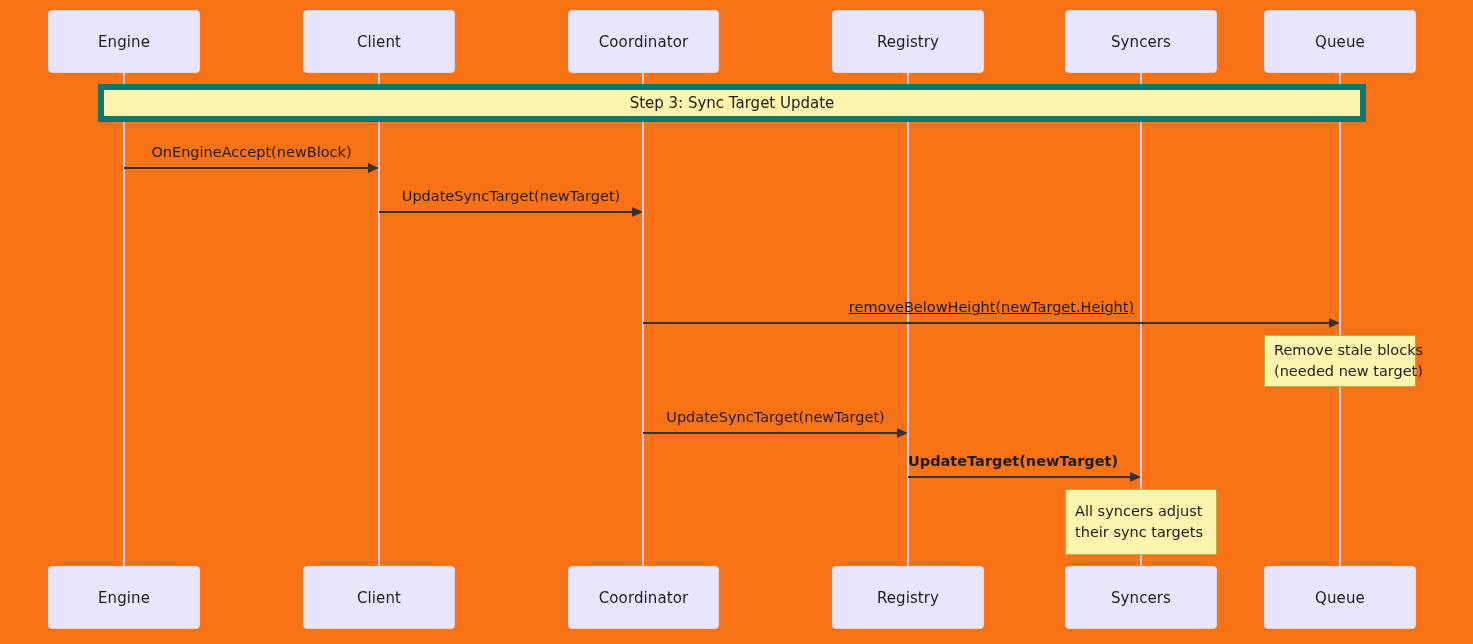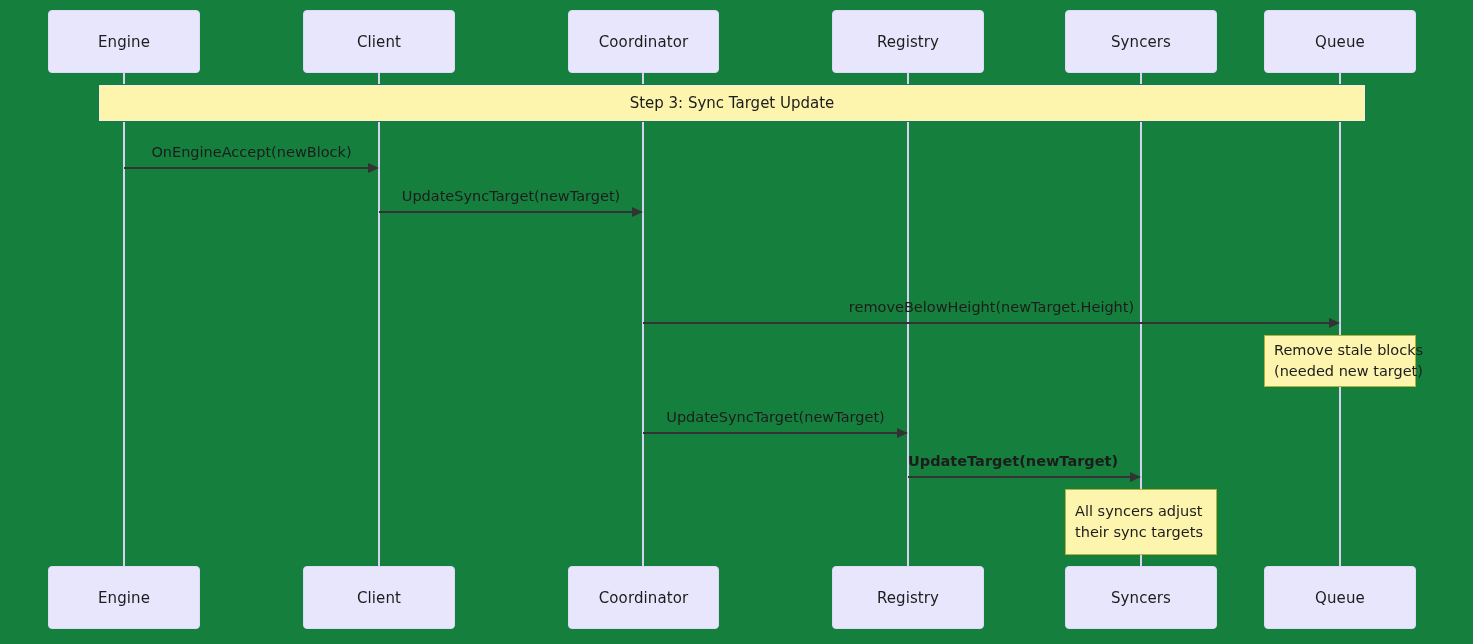--- a/index.html
+++ b/index.html
@@ -7,21 +7,21 @@
     padding: 0;
     background: #ffffff;
   }
   body {
     font-family: "DejaVu Sans", "Liberation Sans", sans-serif;
   }
   #diagram-root {
     position: relative;
     width: 1473px;
     height: 644px;
-    background: #15803d;
+    background: #f97316;
     overflow: hidden;
   }
   
   .lifeline {
     position: absolute;
     width: 2px;
     background: #d6d2f2;
   }
   
   .participant {
@@ -38,21 +38,21 @@
     font-size: 15px;
     color: #1c1c1c;
     letter-spacing: 0.1px;
     white-space: nowrap;
   }
   
   .section-banner {
     position: absolute;
     box-sizing: border-box;
     background: #fdf5ad;
-    border: 1px solid #0f766e;
+    border: 6px solid #0f766e;
     display: flex;
     align-items: center;
     justify-content: center;
   }
   .section-banner-label {
     font-size: 15px;
     color: #1c1c1c;
     white-space: nowrap;
   }
   
@@ -157,21 +157,21 @@
       <div class="message-label" style="left: 0px; width: 255px;">OnEngineAccept(newBlock)</div>
     </div>
     <div class="message" style="left: 379px; top: 211px; width: 264px;">
       <div class="message-line" style="width: 255px;"></div>
       <div class="message-head" style="left: 253px;"></div>
       <div class="message-label" style="left: 0px; width: 264px;">UpdateSyncTarget(newTarget)</div>
     </div>
     <div class="message" style="left: 643px; top: 322px; width: 697px;">
       <div class="message-line" style="width: 688px;"></div>
       <div class="message-head" style="left: 686px;"></div>
-      <div class="message-label" style="left: 0px; width: 697px;">removeBelowHeight(newTarget.Height)</div>
+      <div class="message-label" style="left: 0px; width: 697px; text-decoration: underline;">removeBelowHeight(newTarget.Height)</div>
     </div>
     <div class="message" style="left: 643px; top: 432px; width: 265px;">
       <div class="message-line" style="width: 256px;"></div>
       <div class="message-head" style="left: 254px;"></div>
       <div class="message-label" style="left: 0px; width: 265px;">UpdateSyncTarget(newTarget)</div>
     </div>
     <div class="message" style="left: 908px; top: 476px; width: 233px;">
       <div class="message-line" style="width: 224px;"></div>
       <div class="message-head" style="left: 222px;"></div>
       <div class="message-label" style="left: 0px; width: 203px; font-weight: bold;">UpdateTarget(newTarget)</div>

